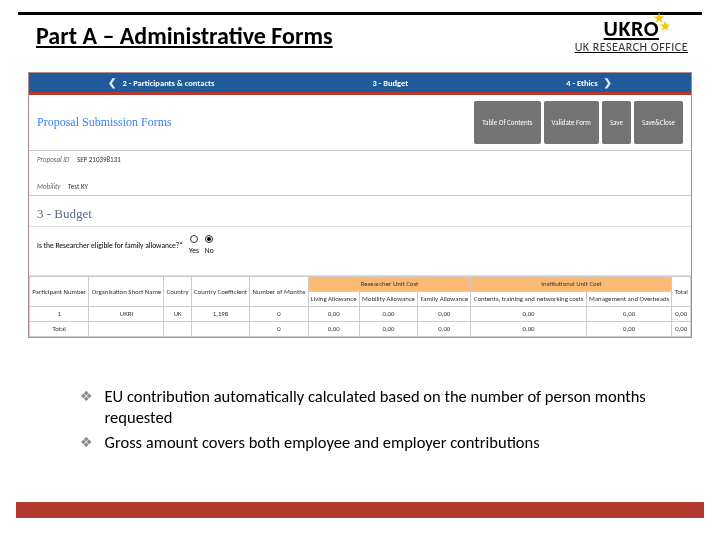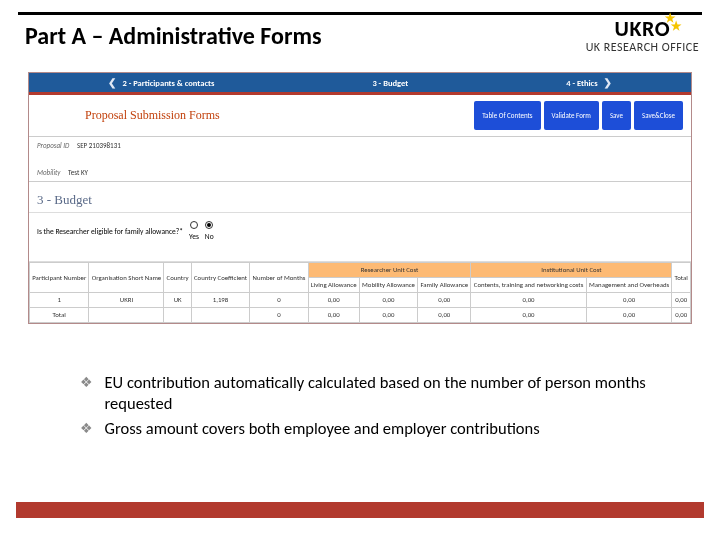--- a/index.html
+++ b/index.html
@@ -1,31 +1,31 @@
 <!DOCTYPE html>
 <html><head>
 <meta charset="utf-8">
 <style>
   * { box-sizing: border-box; margin: 0; padding: 0; }
   body { width: 720px; height: 540px; font-family: Calibri, Arial, sans-serif; background: #fff; position: relative; overflow: hidden; }
   .top-rule { height: 3px; background: #000; margin: 12px 18px 6px 18px; }
-  .header { display: flex; justify-content: space-between; align-items: flex-start; padding: 0 21px; }
+  .header { display: flex; justify-content: space-between; align-items: flex-start; padding: 0 32px; text-decoration: underline; }
   .title { font-size: 24px; font-weight: bold; color: #000; padding-left: 4px; }
   .logo { display: flex; flex-direction: column; align-items: center; margin-top: -6px; }
   .logo-main { font-size: 22px; font-weight: bold; letter-spacing: 0.5px; position: relative; }
   .logo-star { color: #f5c400; position: absolute; font-size: 12px; }
   .logo-sub { font-size: 12px; letter-spacing: 0.5px; color: #333; margin-top: -2px; }
   .screenshot-frame { margin: 18px 28px 0 28px; border: 1px solid #b38a8a; background: #fff; }
   .tabbar { background: #1f5a9a; display: flex; align-items: center; justify-content: space-around; height: 22px; color: #fff; font-size: 8.5px; font-weight: bold; border-bottom: 3px solid #b23a2e; }
   .tabbar .tab { display: flex; align-items: center; gap: 6px; }
   .tab-arrow { font-size: 10px; color: #e0e8f5; }
   .forms-head { display: flex; justify-content: space-between; align-items: center; padding: 6px 8px; }
-  .forms-title { font-family: Georgia, 'Times New Roman', serif; color: #c2410c; font-size: 12px; margin-left: 48px; }
+  .forms-title { font-family: Georgia, 'Times New Roman', serif; color: #3b82f6; font-size: 12px; }
   .pillrow { display: flex; gap: 3px; }
-  .pill { background: #1d4ed8; color: #fff; font-size: 7px; padding: 10px 8px; border-radius: 2px; white-space: nowrap; }
+  .pill { background: #737373; color: #fff; font-size: 7px; padding: 17px 8px; border-radius: 2px; white-space: nowrap; }
   .meta-row { border-top: 1px solid #ccc; border-bottom: 1px solid #ccc; padding: 4px 8px; display: flex; gap: 18px; font-size: 7px; color: #333; flex-direction: column; }
   .meta-row .lbl { font-style: italic; color: #666; margin-right: 6px; }
   .section-title { font-family: Georgia, 'Times New Roman', serif; color: #5a6a88; font-size: 13px; padding: 10px 8px 4px 8px; }
   .question-row { display: flex; align-items: center; gap: 6px; padding: 8px 8px 20px 8px; border-top: 1px solid #ddd; border-bottom: 1px solid #ddd; font-size: 7.5px; }
   .question-row .radio { display: inline-flex; align-items: center; gap: 3px; font-size: 7.5px; flex-direction: column; }
   .radio .dot { width: 8px; height: 8px; border: 1px solid #333; border-radius: 50%; display: inline-flex; align-items: center; justify-content: center; }
   .radio .dot.filled::after { content: ""; width: 4px; height: 4px; background: #000; border-radius: 50%; }
   table.budget { width: 100%; border-collapse: collapse; font-size: 6.8px; }
   table.budget th, table.budget td { border: 1px solid #ccc; padding: 3px 2px; text-align: center; vertical-align: middle; color: #333; }
   table.budget th { font-weight: normal; }

